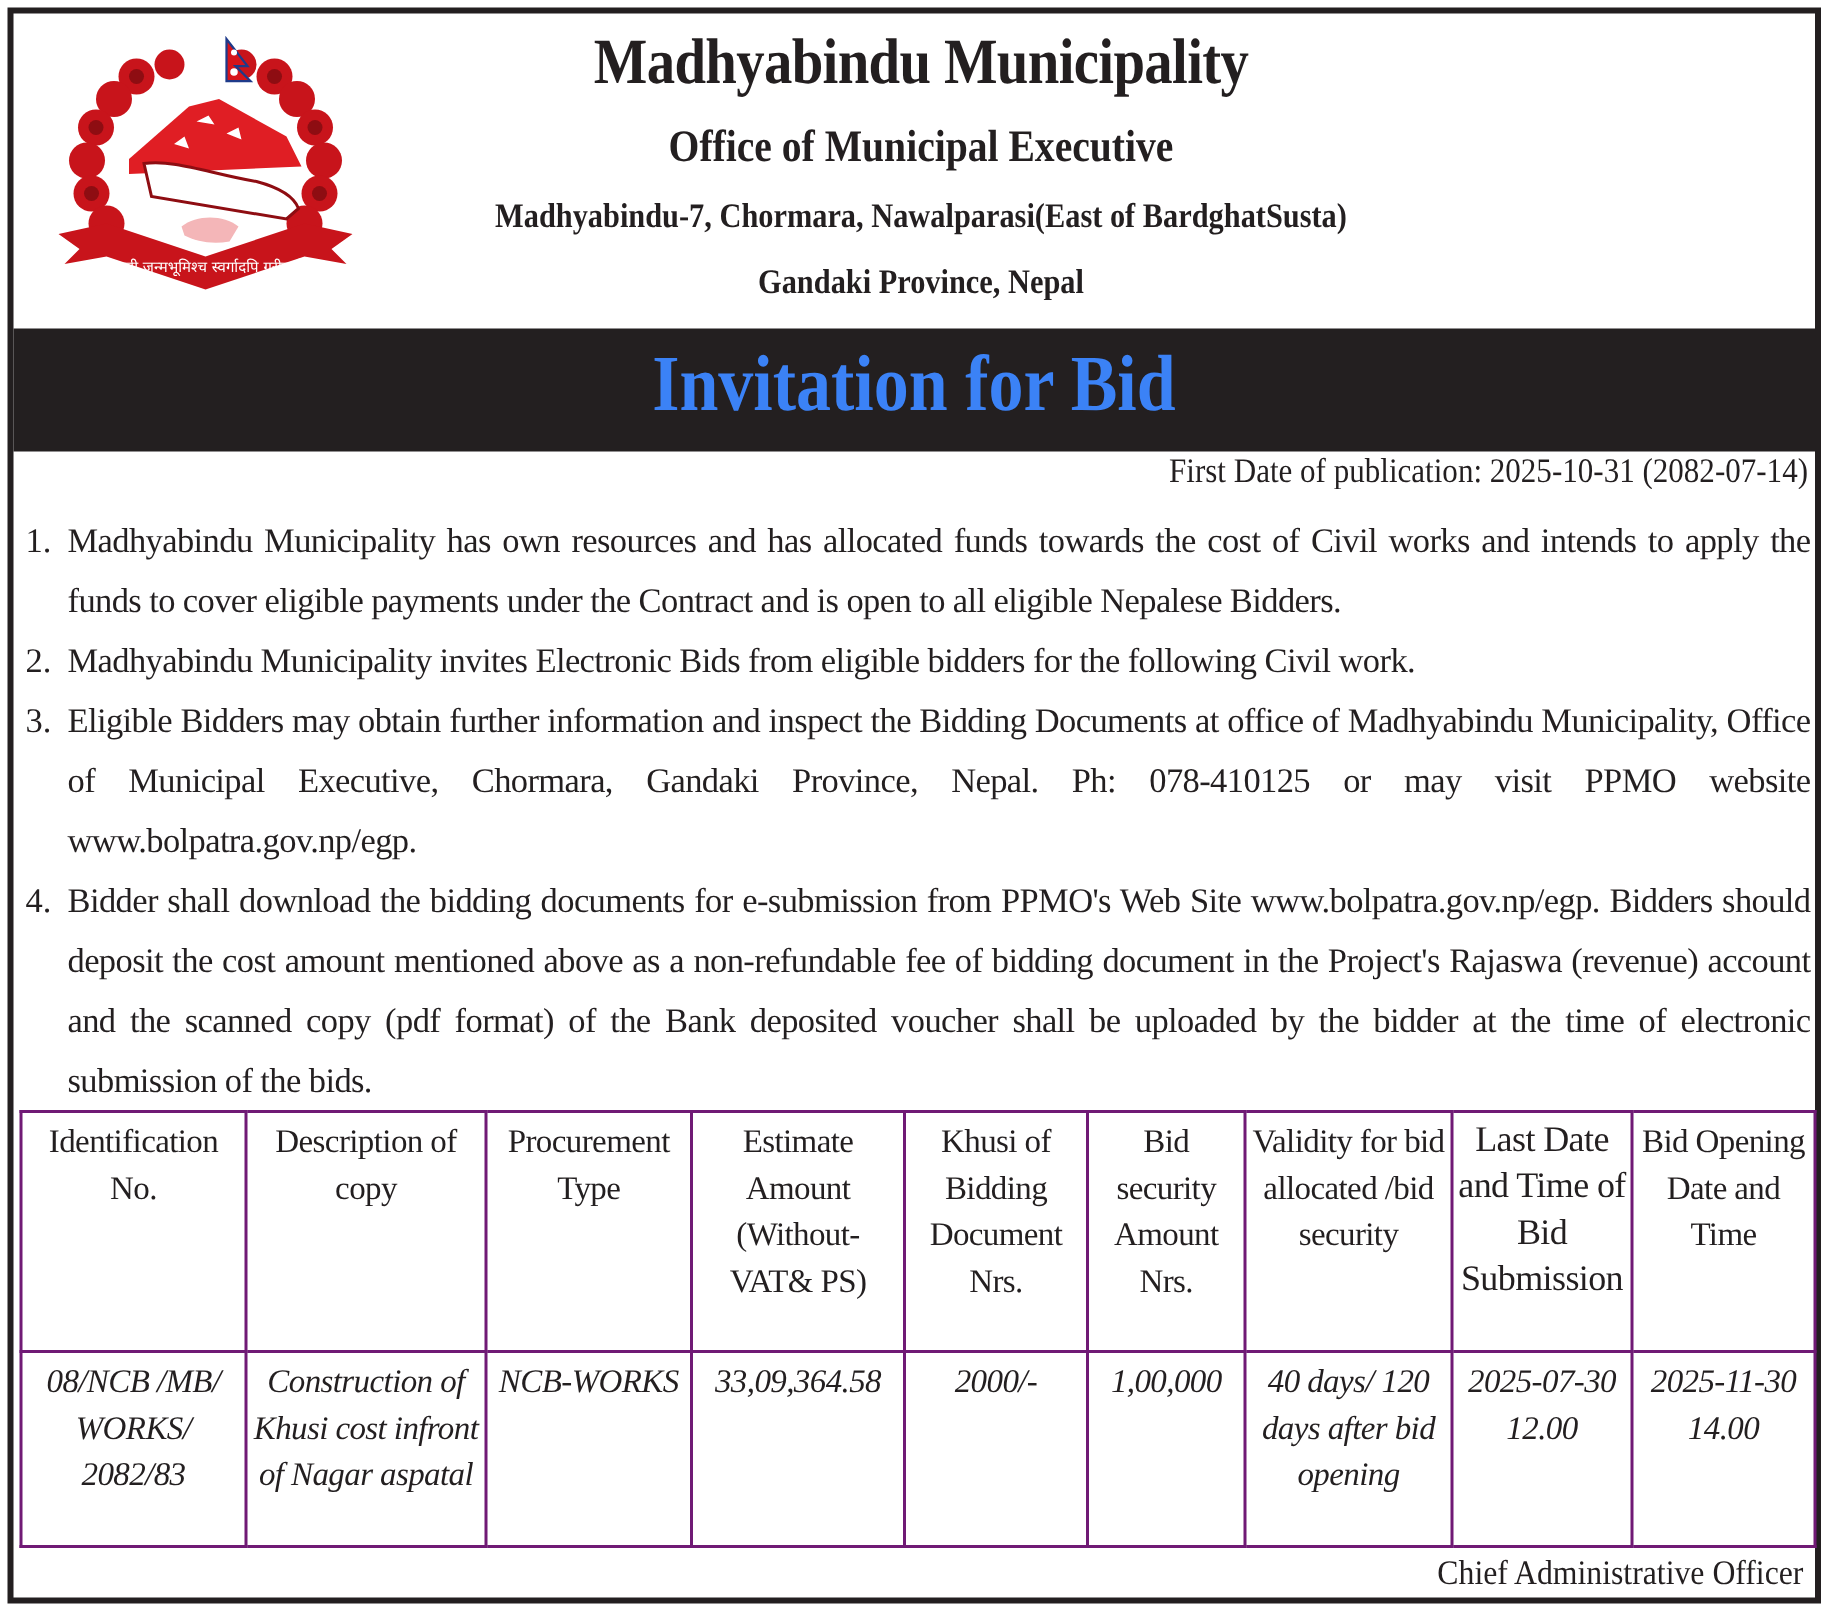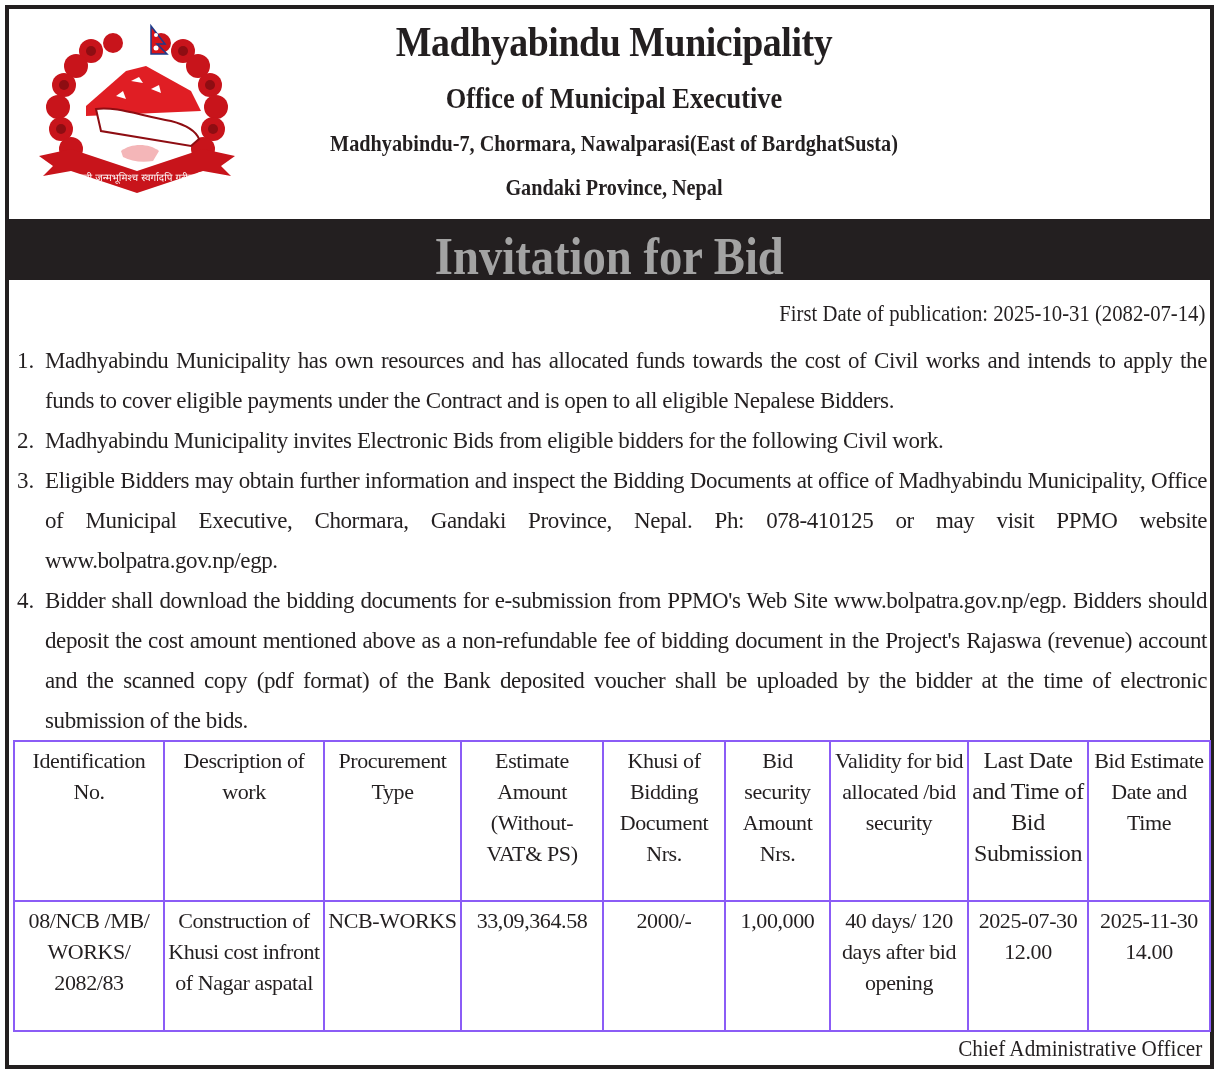--- a/index.html
+++ b/index.html
@@ -17,22 +17,22 @@
   .h-title {
     position: absolute; left: 250px; width: 710px; text-align: center;
     font-weight: bold; white-space: nowrap;
   }
   .h-main { top: 8px; font-size: 43px; letter-spacing: -0.5px; transform: scaleX(0.88); }
   .h-sub { top: 72px; font-size: 30px; transform: scaleX(0.88); }
   .h-addr { top: 122px; font-size: 23px; transform: scaleX(0.88); }
   .h-prov { top: 166px; font-size: 23px; transform: scaleX(0.88); }
 
   .banner {
-    position: absolute; left: 0; top: 210px; width: 100%; height: 61px;
-    background: #231f20; color: #a3a3a3; text-align: center;
+    position: absolute; left: 0; top: 210px; width: 100%; height: 82px;
+    background: #231f20; color: #3b82f6; text-align: center;
   }
   .banner-text {
     display: inline-block; font-size: 53px; font-weight: bold; line-height: 75px;
     transform: scaleX(0.88);
   }
 
   .pubdate {
     position: absolute; right: 5px; top: 292px; font-size: 23px;
     transform: scaleX(0.9); transform-origin: right center; white-space: nowrap;
   }
@@ -41,25 +41,25 @@
   .para { display: flex; font-size: 23px; line-height: 40px; }
   .para .num { width: 28px; flex: none; }
   .para .txt { flex: 1; text-align: justify; text-align-last: left; letter-spacing: -0.4px; }
 
   
   table.bid {
     position: absolute; left: 4px; top: 731px; width: 1196px; height: 292px;
     border-collapse: collapse; table-layout: fixed; font-size: 22px;
   }
   table.bid th, table.bid td {
-    border: 2px solid #8b5cf6; text-align: center; vertical-align: top;
+    border: 2px solid #701a75; text-align: center; vertical-align: top;
     font-weight: normal; line-height: 31px; padding: 3px 2px 0 2px; letter-spacing: -0.4px; margin-left: 24px;
   }
   table.bid thead tr { height: 160px; }
-  table.bid tbody tr { height: 104px; }
+  table.bid tbody tr { height: 104px; font-style: italic; }
   .small { font-size: 24px; }
 
   .signature {
     position: absolute; right: 8px; top: 1027px; font-size: 23px; white-space: nowrap;
     transform: scaleX(0.92); transform-origin: right center;
   }
 </style>
 </head>
 <body>
 
@@ -147,28 +147,28 @@
       <col style="width:142px">
         <col style="width:122px">
         <col style="width:105px">
       <col style="width:138px">
         <col style="width:120px">
         <col style="width:122px">
     </colgroup>
     <thead>
       <tr>
         <th>Identification No.</th>
-        <th>Description of work</th>
+        <th>Description of copy</th>
         <th>Procurement Type</th>
         <th>Estimate Amount (Without-VAT&amp; PS)</th>
         <th>Khusi of Bidding Document Nrs.</th>
         <th>Bid security Amount Nrs.</th>
         <th>Validity for bid allocated /bid security</th>
         <th class="small">Last Date and Time of Bid Submission</th>
-        <th>Bid Estimate Date and Time</th>
+        <th>Bid Opening Date and Time</th>
       </tr>
     </thead>
     <tbody>
       <tr>
         <td>08/NCB /MB/ WORKS/ 2082/83</td>
         <td>Construction of Khusi cost infront of Nagar aspatal</td>
         <td>NCB-WORKS</td>
         <td>33,09,364.58</td>
         <td>2000/-</td>
         <td>1,00,000</td>

